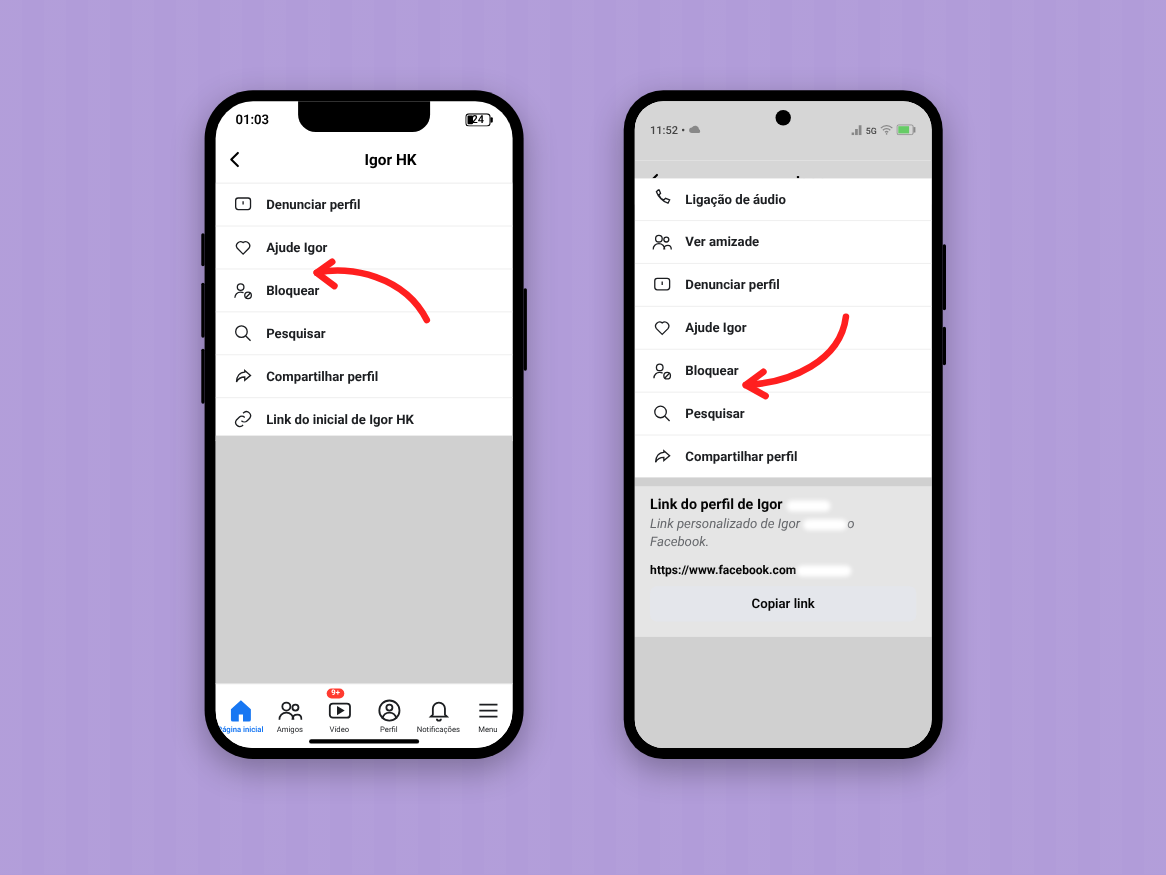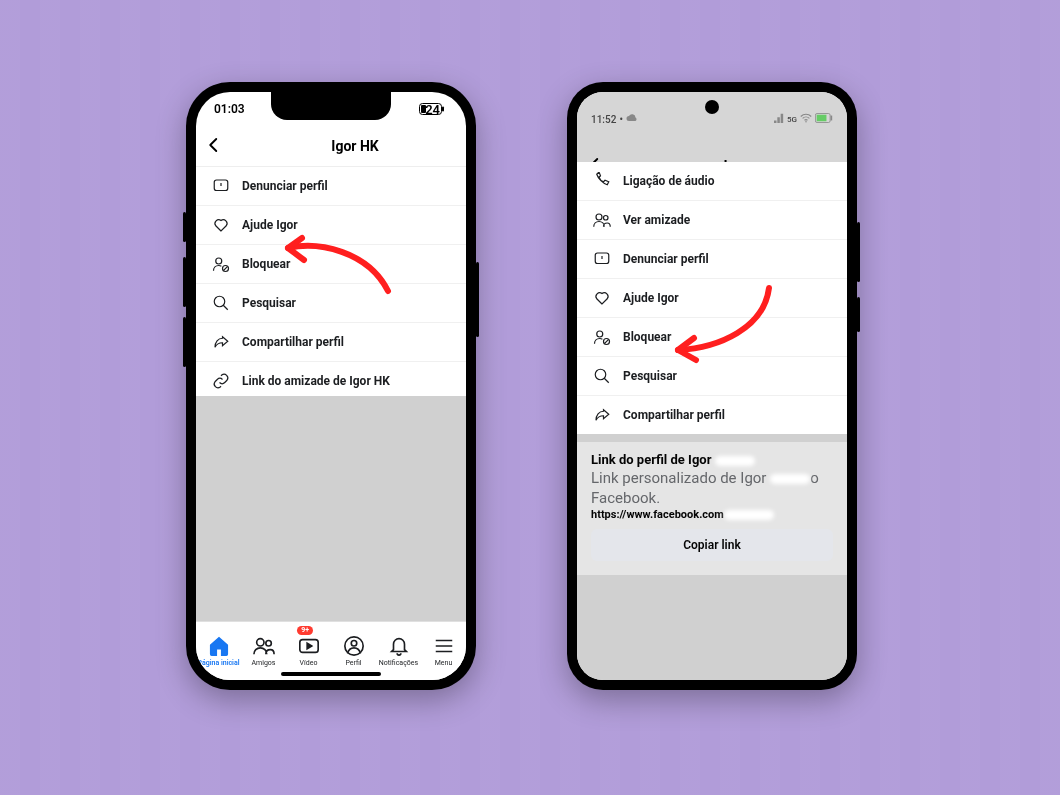--- a/index.html
+++ b/index.html
@@ -120,22 +120,22 @@
   }
   .home-indicator{
     position:absolute;bottom:4px;left:50%;transform:translateX(-50%);
     width:100px;height:4px;background:#000;border-radius:3px;
   }
   
   .link-section{
     background:#e5e5e5;margin:8px 0 0 0;padding:10px 14px 14px;
   }
   .link-section .h{font-size:13px;font-weight:700;color:#050505;}
-  .link-section .sub{font-size:15px;color:#65676b;margin-top:2px;line-height:1.3;}
-  .link-section .url{font-size:11px;font-weight:700;color:#050505;margin-top:0;}
+  .link-section .sub{font-size:12px;color:#65676b;margin-top:2px;line-height:1.3;font-style:italic;}
+  .link-section .url{font-size:11px;font-weight:700;color:#050505;margin-top:12px;}
   .copy-btn{
     margin-top:8px;height:32px;border-radius:6px;background:#e4e6eb;
     display:flex;align-items:center;justify-content:center;
     font-size:12px;font-weight:600;color:#050505;
   }
   .and-body{position:absolute;top:70px;bottom:0;left:0;right:0;background:#d0d0d0;overflow:hidden;}
   .blur-strip{display:inline-block;width:40px;height:10px;background:#fff;border-radius:5px;filter:blur(2px);vertical-align:middle;}
   .blur-strip2{display:inline-block;width:50px;height:10px;background:#fff;border-radius:5px;filter:blur(2px);vertical-align:middle;}
   
   .arrow{position:absolute;pointer-events:none;}
@@ -163,21 +163,21 @@
         <span><svg viewBox="0 0 16 12">
               <path d="M1 4c4-4 10-4 14 0M3.5 6.5c2.5-2.5 6.5-2.5 9 0M6 9c1-1 3-1 4 0" stroke="#000" fill="none" stroke-width="1.5"></path>
               <circle cx="8" cy="11" r="1" fill="#000"></circle>
             </svg></span>
         <span style="display:flex;align-items:center;">
           <svg viewBox="0 0 26 12" width="26" height="12">
               <rect x="0.5" y="0.5" width="22" height="11" rx="3" stroke="#000" fill="none"></rect>
               <rect x="2" y="2" width="5" height="8" rx="1" fill="#000"></rect>
               <rect x="23" y="3.5" width="2" height="5" rx="1" fill="#000"></rect>
             </svg>
-          <span style="font-size:13px;margin-left:-20px;margin-right:8px;position:relative;">24</span>
+          <span style="font-size:10px;margin-left:-20px;margin-right:8px;position:relative;">24</span>
         </span>
       </span>
     </div>
 
     <div class="header">
       <div class="back">
         <svg viewBox="0 0 24 24" width="18" height="18">
             <path d="M15 4l-8 8 8 8" stroke="#000" stroke-width="2.5" fill="none" stroke-linecap="round" stroke-linejoin="round"></path>
           </svg>
       </div>
@@ -229,21 +229,21 @@
             </svg>
           </span>
         <span>Compartilhar perfil</span>
       </div>
       <div class="menu-item">
         <span class="ic">
             <svg viewBox="0 0 24 24">
               <path d="M10 14a5 5 0 007 0l3-3a5 5 0 00-7-7l-1 1M14 10a5 5 0 00-7 0l-3 3a5 5 0 007 7l1-1"></path>
             </svg>
           </span>
-        <span>Link do amizade de Igor HK</span>
+        <span>Link do inicial de Igor HK</span>
       </div>
     </div>
 
     <div class="gray-fill" style="position:absolute;top:304px;bottom:58px;left:0;right:0;"></div>
 
     <div class="tabbar">
       <div class="tab active">
         <span class="ti">
             <svg viewBox="0 0 24 24">
               <path d="M3 11l9-8 9 8v10a1 1 0 01-1 1h-5v-7h-6v7H4a1 1 0 01-1-1V11z"></path>

